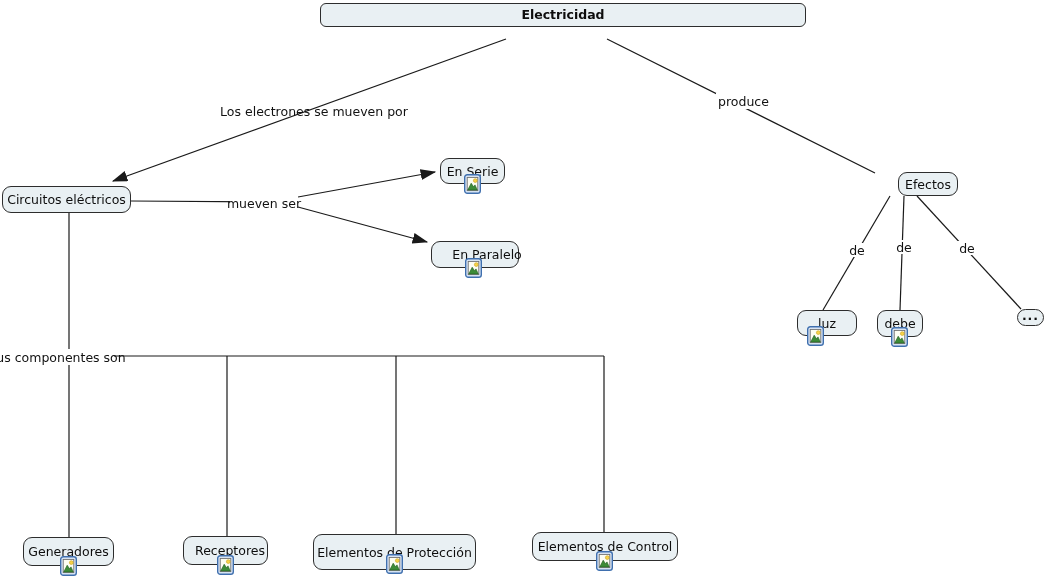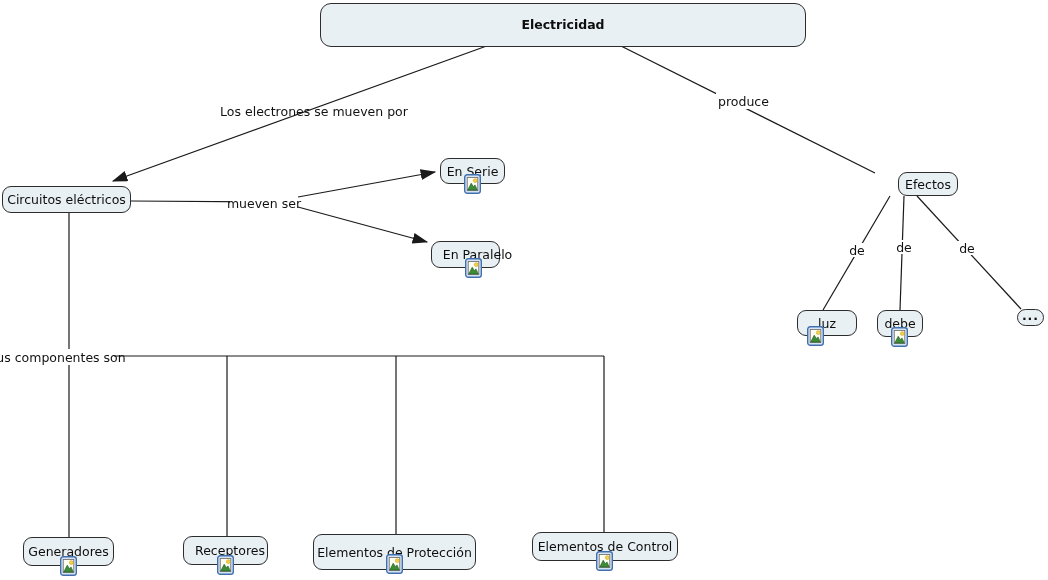--- a/index.html
+++ b/index.html
@@ -54,35 +54,35 @@
   </svg>
 
   <div class="link-label" style="left:223px;top:103px;width:182px;height:17px;">Los electrones se mueven por</div>
   <div class="link-label opaque" style="left:716px;top:93px;width:55px;height:16px;">produce</div>
   <div class="link-label opaque" style="left:230px;top:195px;width:68px;height:16px;">mueven ser</div>
   <div class="link-label opaque" style="left:847px;top:243px;width:20px;height:14px;">de</div>
   <div class="link-label opaque" style="left:894px;top:240px;width:20px;height:14px;">de</div>
   <div class="link-label opaque" style="left:957px;top:241px;width:20px;height:14px;">de</div>
   <div class="link-label opaque" style="left:0px;top:349px;width:114px;height:16px;">Sus componentes son</div>
 
-  <div class="node" style="left:320px;top:3px;width:486px;height:44px;border-radius:11px;">
+  <div class="node" style="left:320px;top:3px;width:486px;height:24px;border-radius:6px;">
     <div class="stack">
       <span class="title">Electricidad</span>
     </div>
   </div>
 
   <div class="node" style="left:2px;top:186px;width:129px;height:27px;justify-content:center;">
     <span>Circuitos eléctricos</span>
   </div>
 
   <div class="node" style="left:440px;top:158px;width:65px;height:26px;">
     <span>En Serie</span>
   </div>
 
-  <div class="node" style="left:431px;top:241px;width:69px;height:27px;padding-left:24px;">
+  <div class="node" style="left:431px;top:241px;width:88px;height:27px;padding-left:24px;">
     <span>En Paralelo</span>
   </div>
 
   <div class="node" style="left:874px;top:172px;width:60px;height:24px;margin-left:24px;">
     <span>Efectos</span>
   </div>
 
   <div class="node" style="left:797px;top:310px;width:60px;height:26px;">
     <span>luz</span>
   </div>

